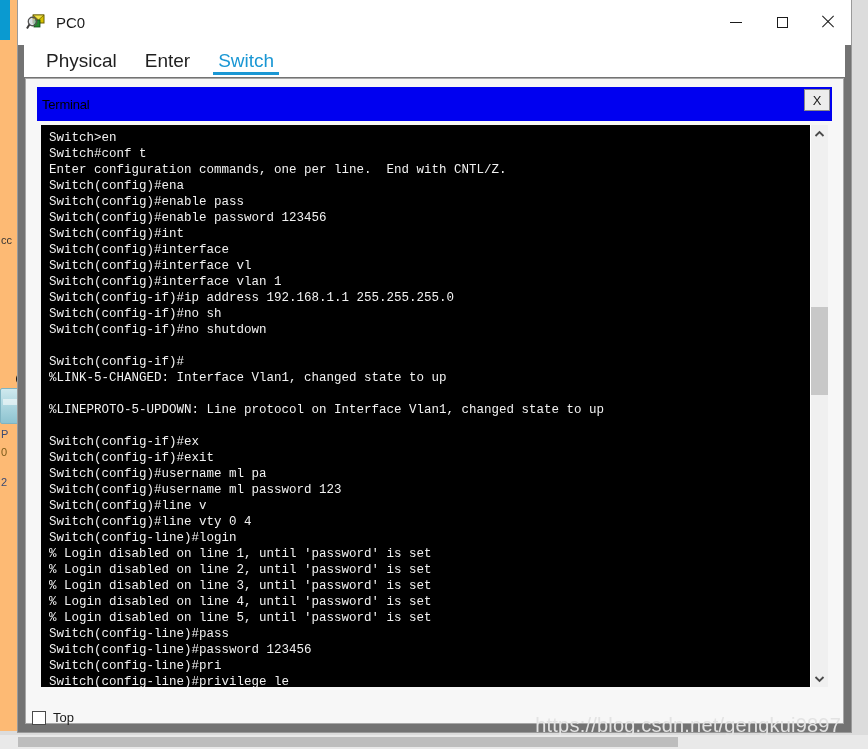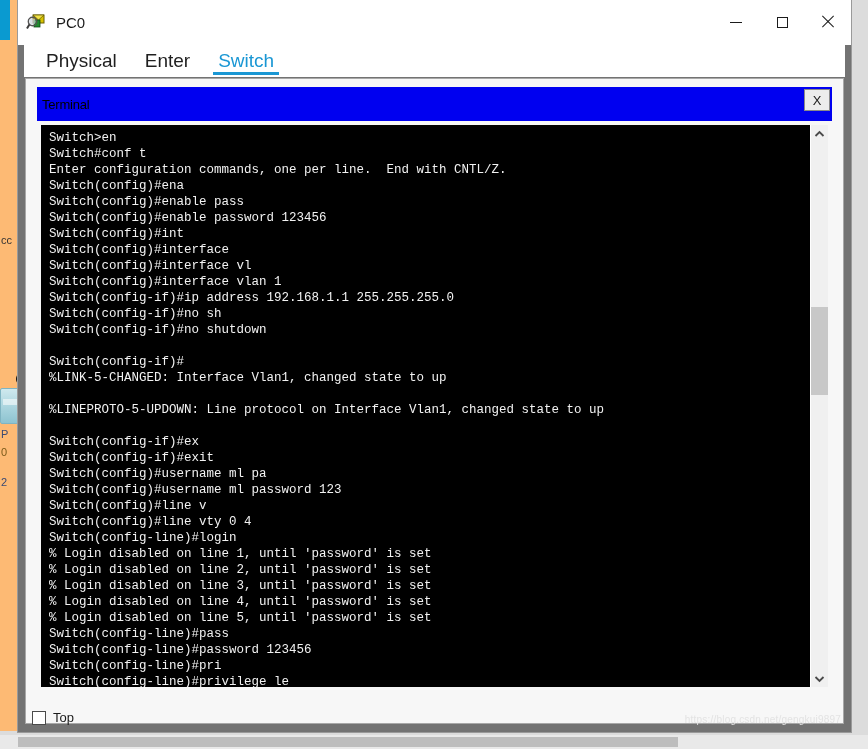--- a/index.html
+++ b/index.html
@@ -300,21 +300,21 @@
     font-size: 13px;
     color: #1b1b1b;
     font-family: "Liberation Sans", sans-serif;
   }
 
   
   #watermark {
     position: absolute;
     right: 10px;
     top: 714px;
-    font-size: 10px;
+    font-size: 20px;
     color: #e3e3e3;
     font-family: "Liberation Sans", sans-serif;
     letter-spacing: 0.2px;
     white-space: nowrap;
     user-select: none;
   }
 </style>
 </head>
 <body>
 

